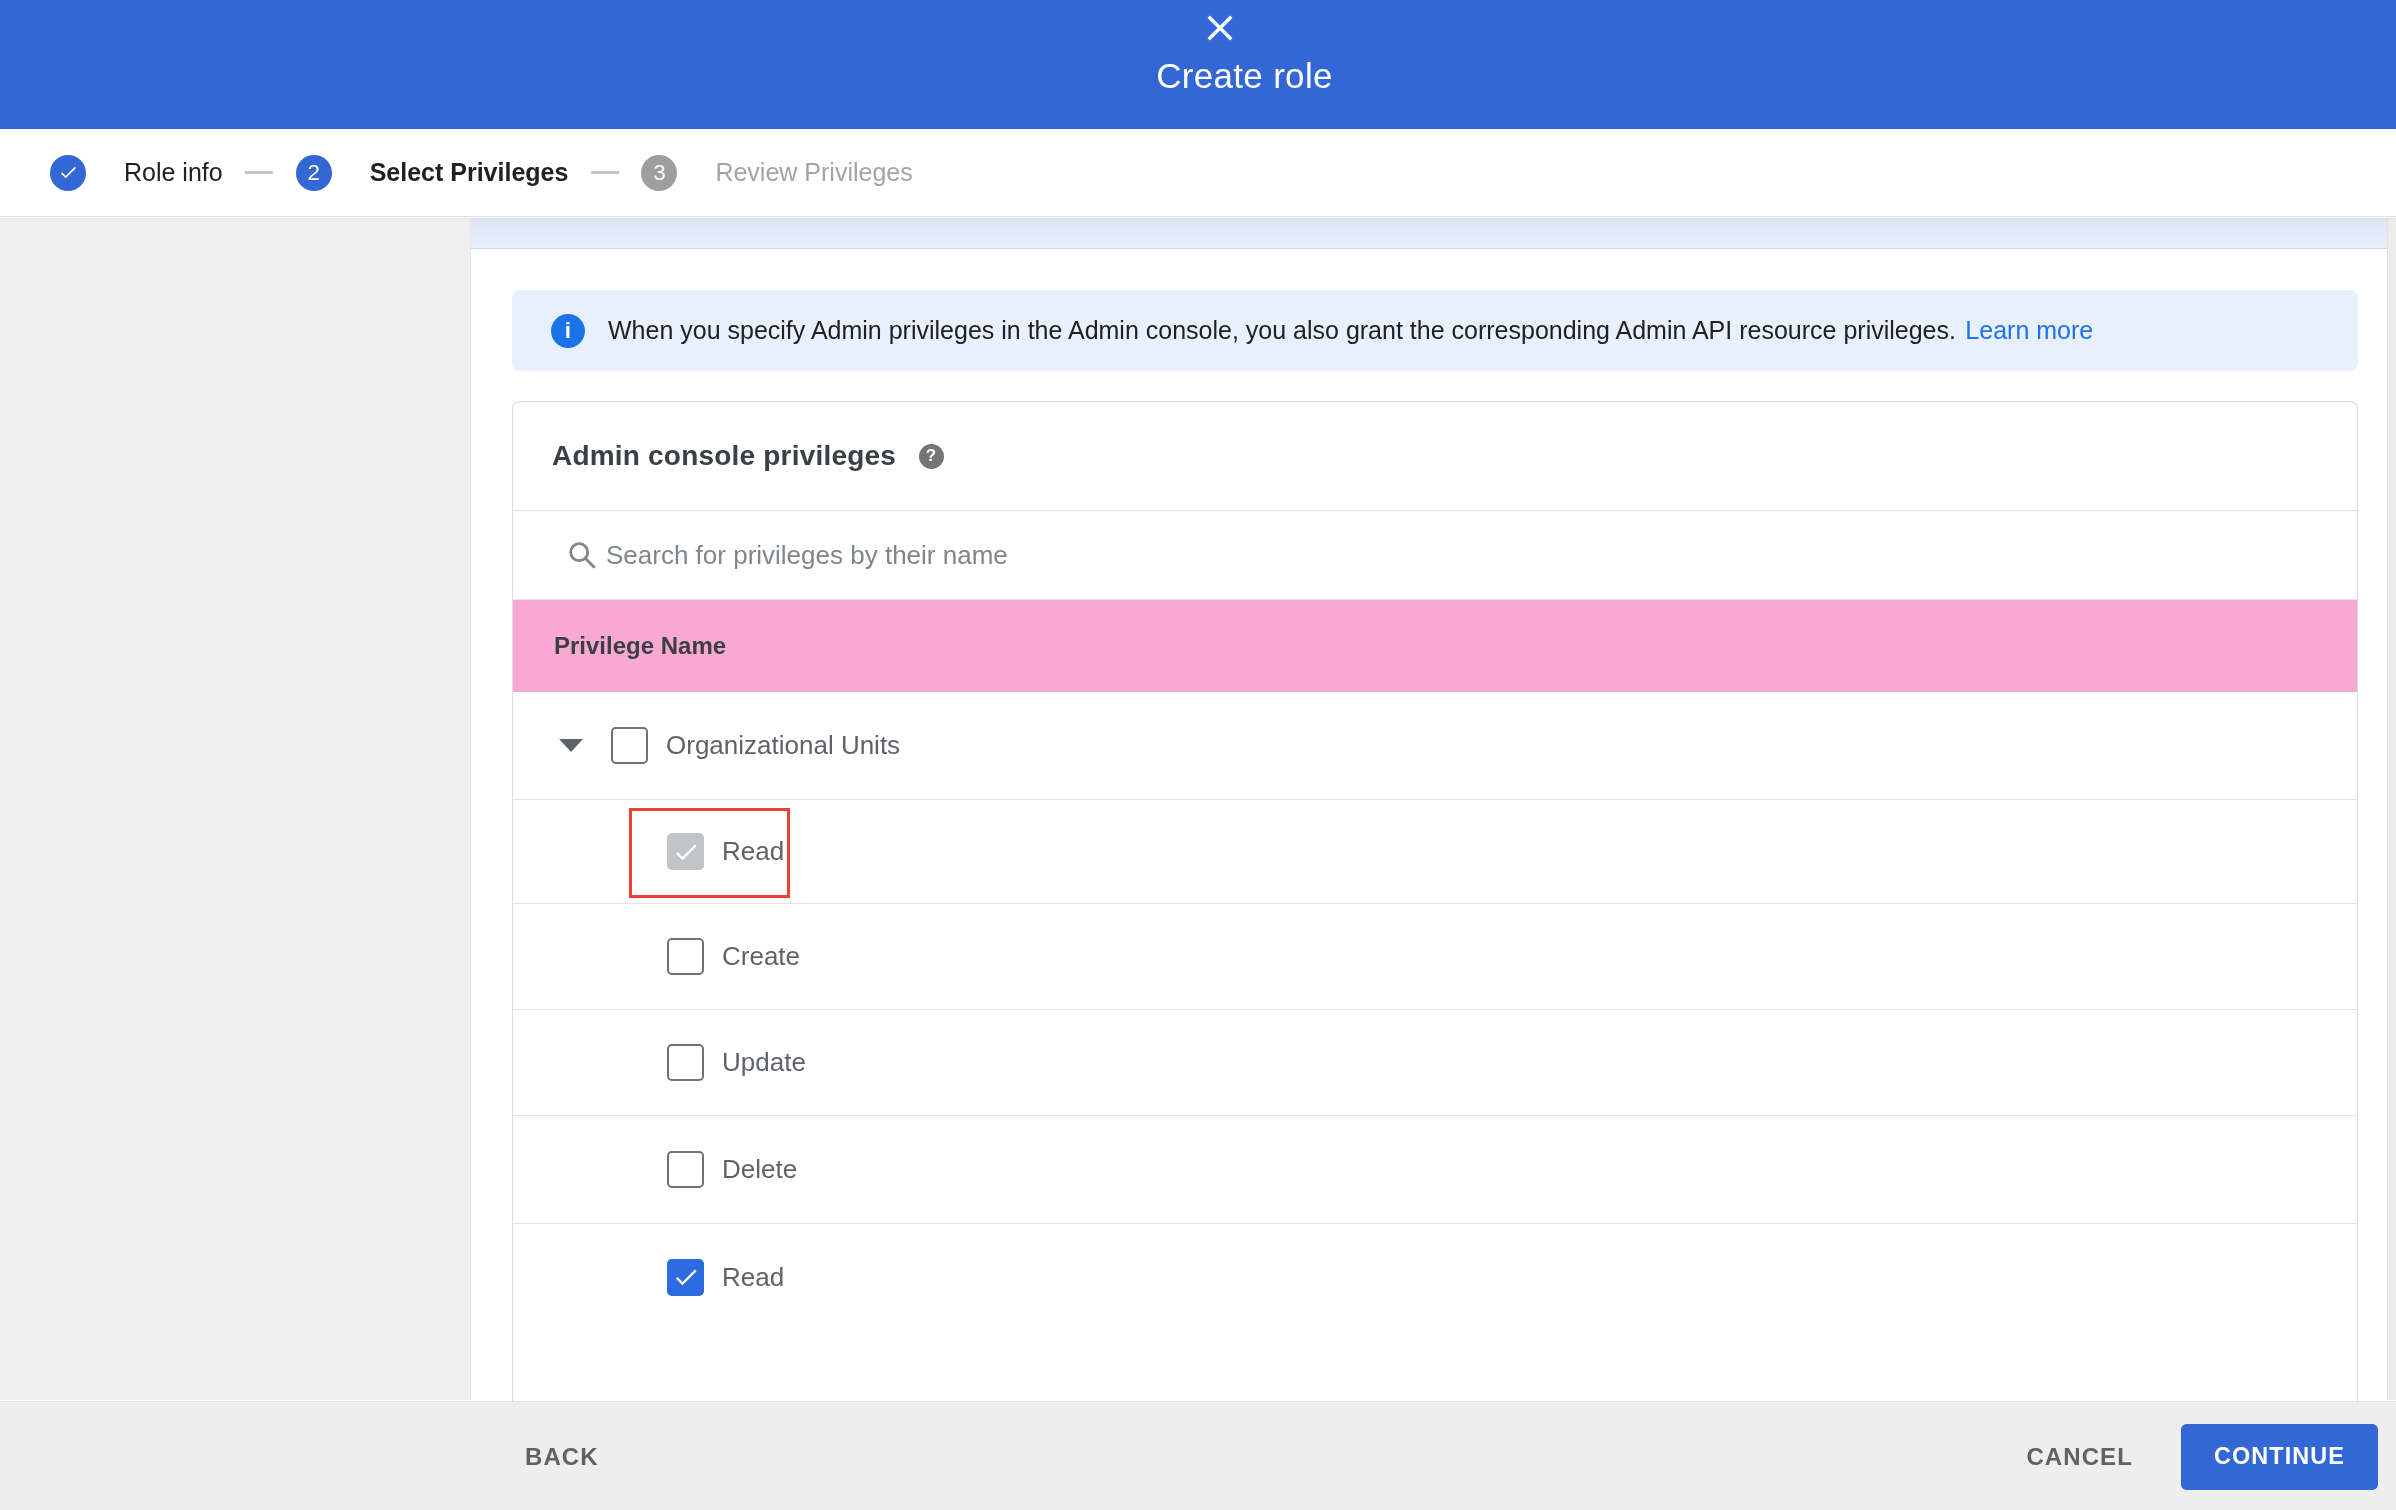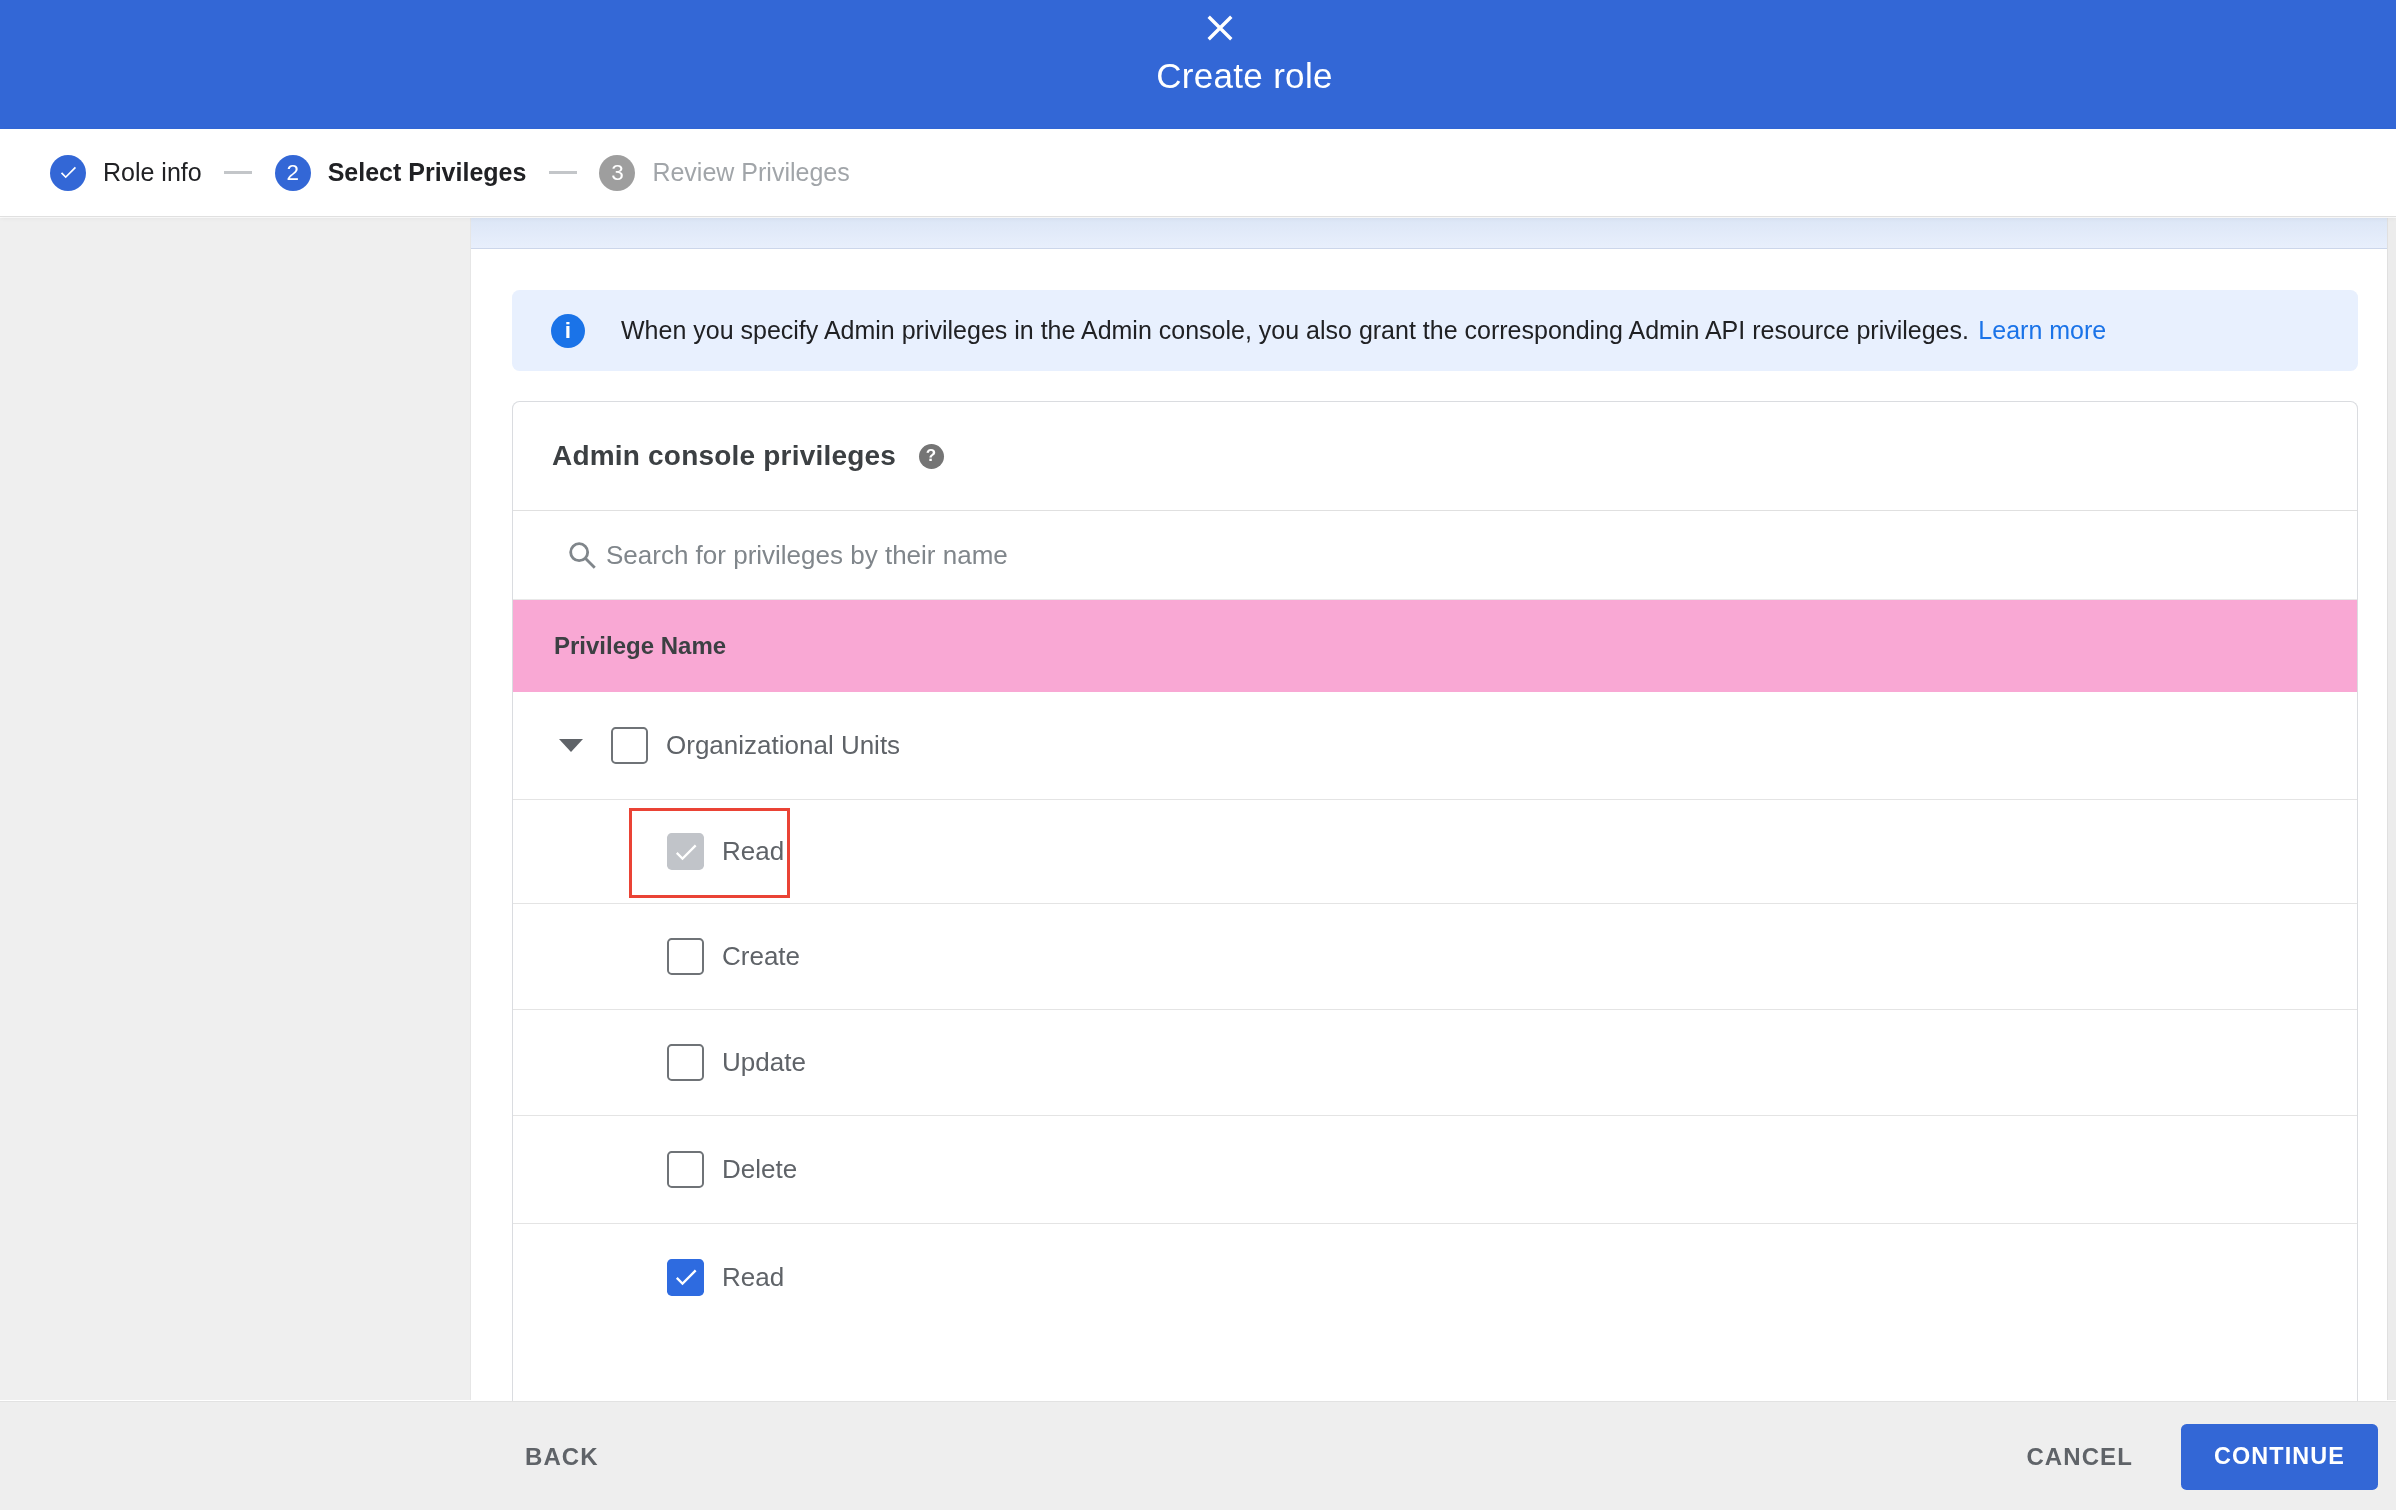--- a/index.html
+++ b/index.html
@@ -17,21 +17,21 @@
   
   .stepper { position:absolute; left:0; top:129px; width:2397px; height:88px;
     background:#fff; display:flex; align-items:center; padding-left:50px;
     border-bottom:0.9px solid #e0e0e0; box-shadow:0 1.9px 4.7px rgba(0,0,0,.06); z-index:5; }
   .step { display:flex; align-items:center; }
   .step-circle { width:36px; height:36px; border-radius:50%; display:flex;
     align-items:center; justify-content:center; color:#fff; font-size:22.5px;
     font-weight:500; flex:none; }
   .step-circle.completed, .step-circle.active { background:#3367d6; }
   .step-circle.upcoming { background:#9e9e9e; }
-  .step-label { margin-left:17px; font-size:25px; color:#202124; }
+  .step-label { margin-left:38px; font-size:25px; color:#202124; }
   .step-label.active { font-weight:700; }
   .step-label.upcoming { color:#a1a5a9; }
   .step-dash { width:28px; height:2.8px; background:#c3c6c9; margin:0 22.5px; }
 
   
   .left-panel { position:absolute; left:0; top:218px; width:470px; height:1182px;
     background:#efefef; }
   .content { position:absolute; left:470px; top:218px; width:1917px; height:1182px;
     background:#fff; border-left:0.9px solid #e6e6e6; }
   .scroll-band { position:absolute; left:0; top:0; width:1917px; height:31px;
@@ -39,21 +39,21 @@
   .scrollbar-track { position:absolute; left:2387px; top:218px; width:9.4px;
     height:1182px; background:#ececec; border-left:0.9px solid #e0e0e0; }
 
   
   .banner { position:absolute; left:41px; top:72px; width:1846px; height:81px;
     background:#e8f0fe; border-radius:7.5px; display:flex; align-items:center;
     padding-left:39px; }
   .info-icon { width:34px; height:34px; border-radius:50%; background:#1a73e8;
     color:#fff; font-size:22.5px; font-weight:700; display:flex; align-items:center;
     justify-content:center; flex:none; }
-  .banner-text { margin-left:36px; font-size:25px; color:#202124; }
+  .banner-text { margin-left:23px; font-size:25px; color:#202124; }
   .banner-link { color:#1a73e8; text-decoration:none; font-size:25px; margin-left:9.4px; }
 
   
   .card { position:absolute; left:41px; top:183px; width:1846px; height:1000px;
     border:0.9px solid #dadce0; border-bottom:none; border-radius:7.5px 7.5px 0 0;
     background:#fff; overflow:hidden; }
   .card-heading-row { height:109px; border-bottom:0.9px solid #e0e0e0; display:flex;
     align-items:center; padding-left:39px; }
   .card-title { font-size:28px; font-weight:700; color:#3c4043; letter-spacing:0.2px; }
   .help-icon { width:25px; height:25px; border-radius:50%; background:#757575;

